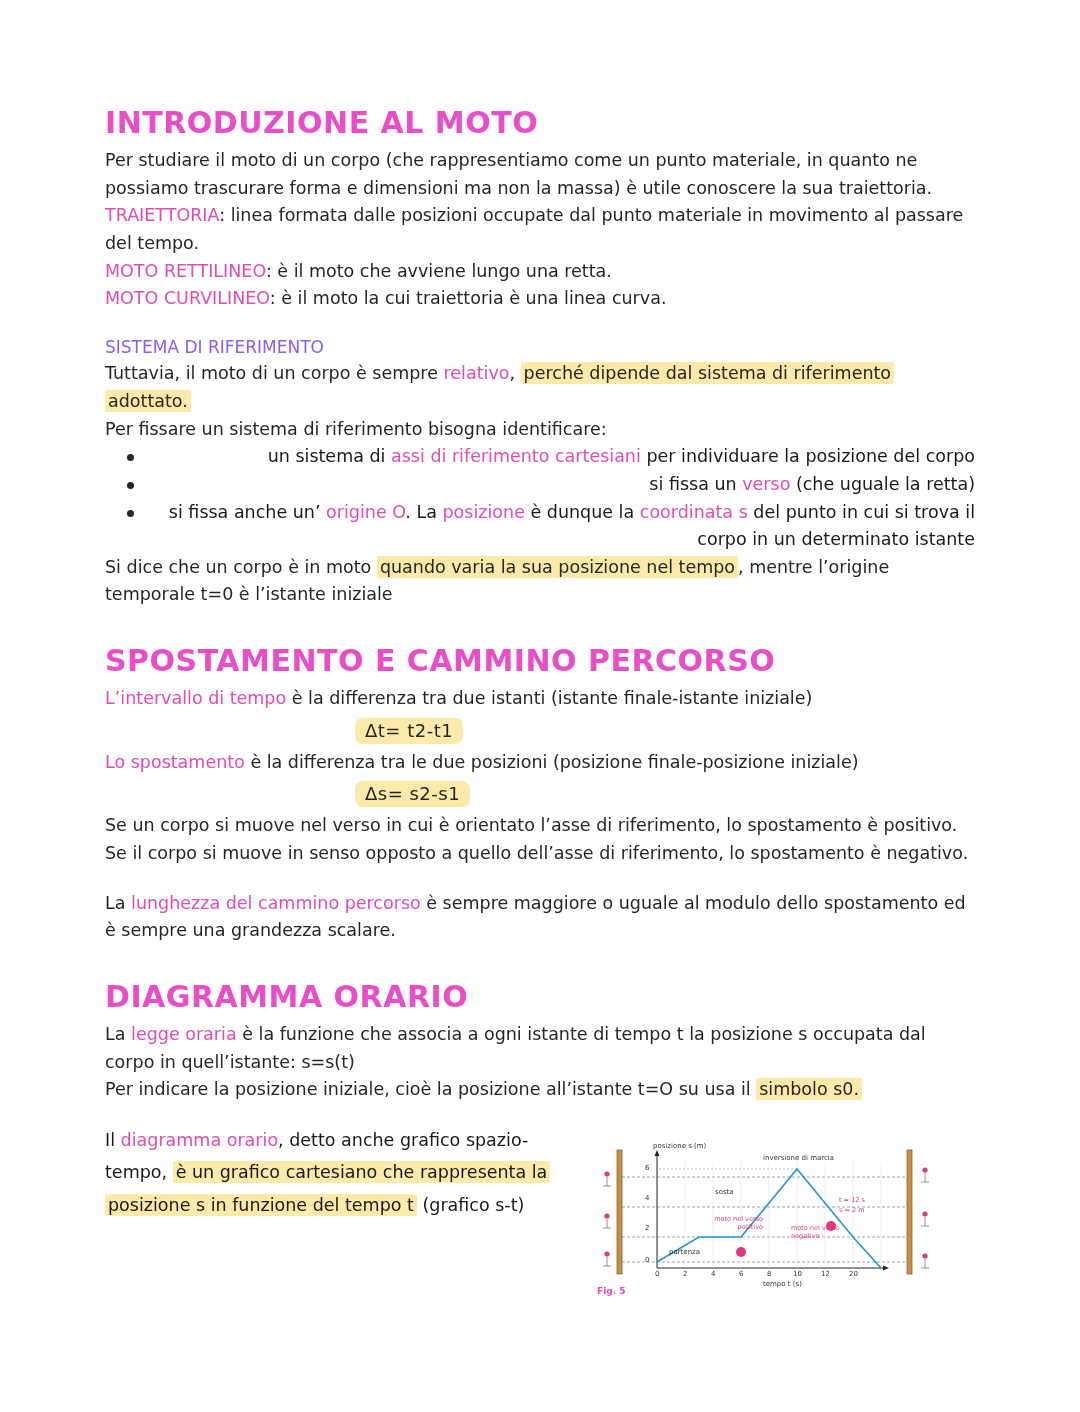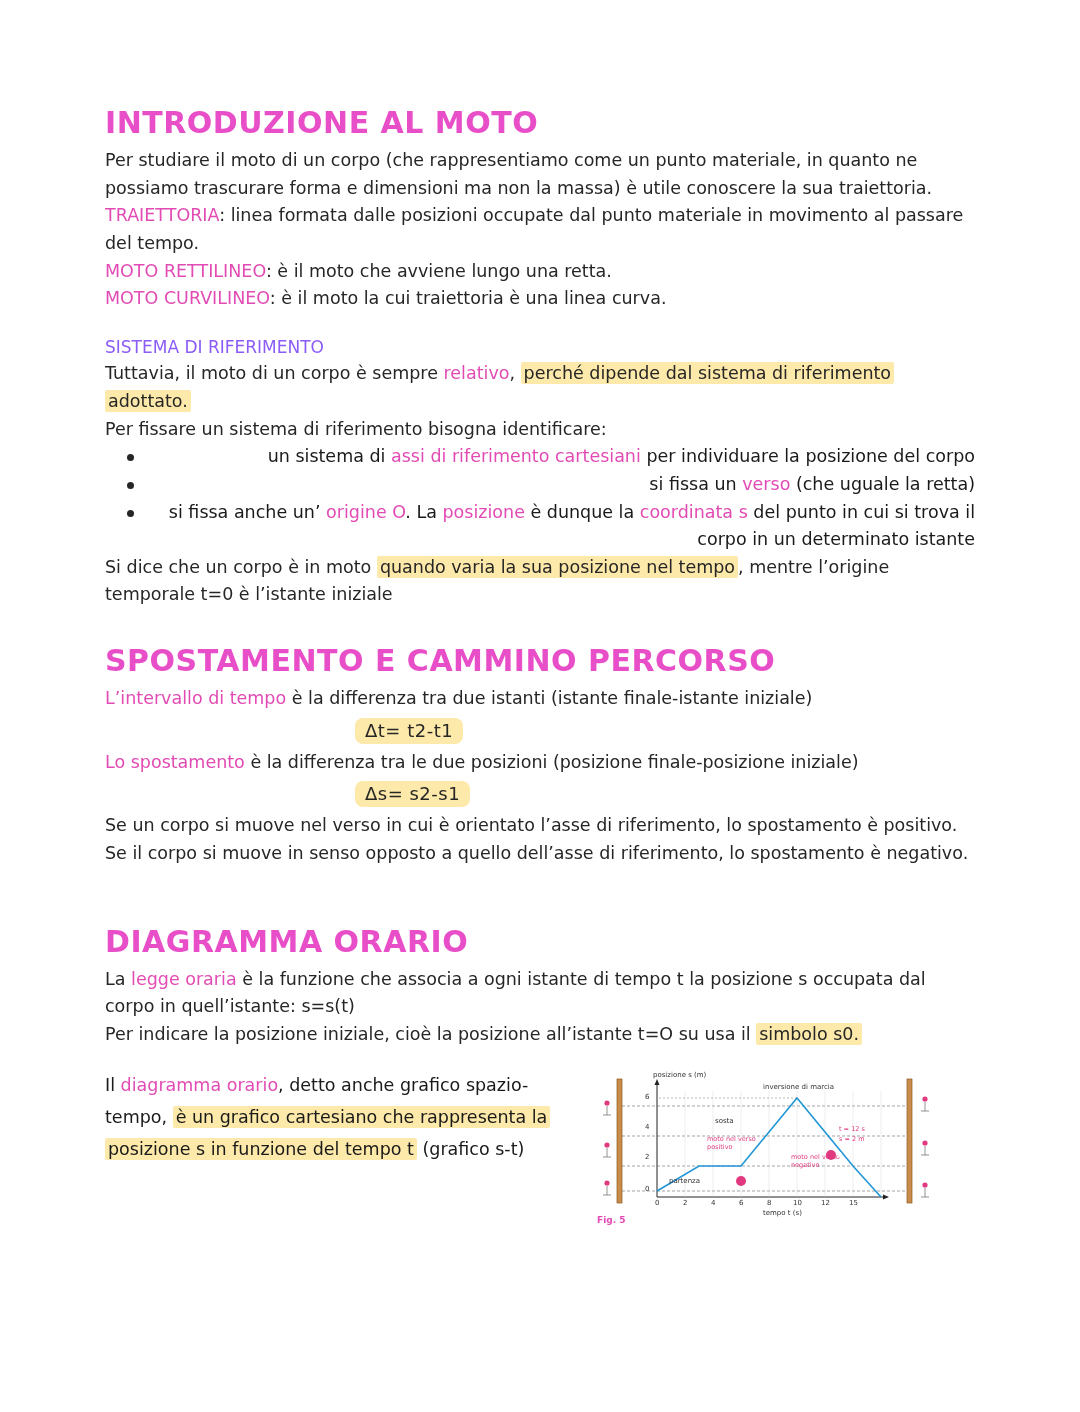--- a/index.html
+++ b/index.html
@@ -113,21 +113,21 @@
   }
   .bottom-text {
     width: 470px;
     font-size: 17.5px;
     line-height: 1.85;
   }
   .figure-wrap {
     position: relative;
     width: 348px;
     height: 160px;
-    margin-top: 4px;
+    margin-top: 20px;
   }
 
   
   .fig-canvas {
     position: absolute;
     left: 0; top: 0;
     width: 348px;
     height: 150px;
   }
   .fig-label {
@@ -201,20 +201,21 @@
 
     <p class="body-text"><span class="pink">Lo spostamento</span><span> è la differenza tra le due posizioni (posizione finale-posizione iniziale)</span></p>
 
     <div class="formula-row"><span class="formula">Δs= s2-s1</span></div>
 
     <p class="body-text">Se un corpo si muove nel verso in cui è orientato l’asse di riferimento, lo spostamento è positivo.</p>
     <p class="body-text">Se il corpo si muove in senso opposto a quello dell’asse di riferimento, lo spostamento è negativo.</p>
 
     <div class="gap-md"></div>
 
+    <p class="body-text"><span>La </span><span class="pink">lunghezza del cammino percorso</span><span> è sempre maggiore o uguale al modulo dello spostamento ed è sempre una grandezza scalare.</span></p>
 
     <h1 class="section-title spaced">DIAGRAMMA ORARIO</h1>
 
     <p class="body-text"><span>La </span><span class="pink">legge oraria</span><span> è la funzione che associa a ogni istante di tempo t la posizione s occupata dal corpo in quell’istante:   s=s(t)</span></p>
 
     <p class="body-text"><span>Per indicare la posizione iniziale, cioè la posizione all’istante t=O su usa il </span><span class="hl">simbolo s0.</span></p>
 
     <div class="bottom-block">
       <div class="bottom-text"><span>Il </span><span class="pink">diagramma orario</span><span>, detto anche grafico spazio-tempo, </span><span class="hl">è un grafico cartesiano che rappresenta la posizione s in funzione del tempo t</span><span> (grafico s-t)</span></div>
 
@@ -286,27 +287,27 @@
         <div class="fig-num" style="left:50px; top:80px;">2</div>
         <div class="fig-num" style="left:50px; top:112px;">0</div>
 
         <div class="fig-num" style="left:60px; top:126px;">0</div>
         <div class="fig-num" style="left:88px; top:126px;">2</div>
         <div class="fig-num" style="left:116px; top:126px;">4</div>
         <div class="fig-num" style="left:144px; top:126px;">6</div>
         <div class="fig-num" style="left:172px; top:126px;">8</div>
         <div class="fig-num" style="left:198px; top:126px;">10</div>
         <div class="fig-num" style="left:226px; top:126px;">12</div>
-        <div class="fig-num" style="left:254px; top:126px;">15</div>
+        <div class="fig-num" style="left:254px; top:126px;">20</div>
 
         <div class="fig-label" style="left:160px; top:10px;">inversione di marcia</div>
         <div class="fig-label" style="left:112px; top:44px;">sosta</div>
         <div class="fig-label" style="left:66px; top:104px;">partenza</div>
 
-        <div class="fig-note-pink" style="left:112px; top:62px; width:56px;">moto nel verso positivo</div>
+        <div class="fig-note-pink" style="left:112px; top:71px; width:56px;text-align:right;">moto nel verso positivo</div>
         <div class="fig-note-pink" style="left:196px; top:80px; width:60px;">moto nel verso negativo</div>
         <div class="fig-note-pink" style="left:244px; top:52px;">t = 12 s</div>
         <div class="fig-note-pink" style="left:244px; top:62px;">s = 2 m</div>
 
         <div class="fig-label" style="left:144px; top:104px; color:#fff; font-weight:bold;">1</div>
         <div class="fig-label" style="left:234px; top:78px; color:#fff; font-weight:bold;">2</div>
 
         <div class="fig-tag" style="top:142px;">Fig. 5</div>
       </div>
     </div>

